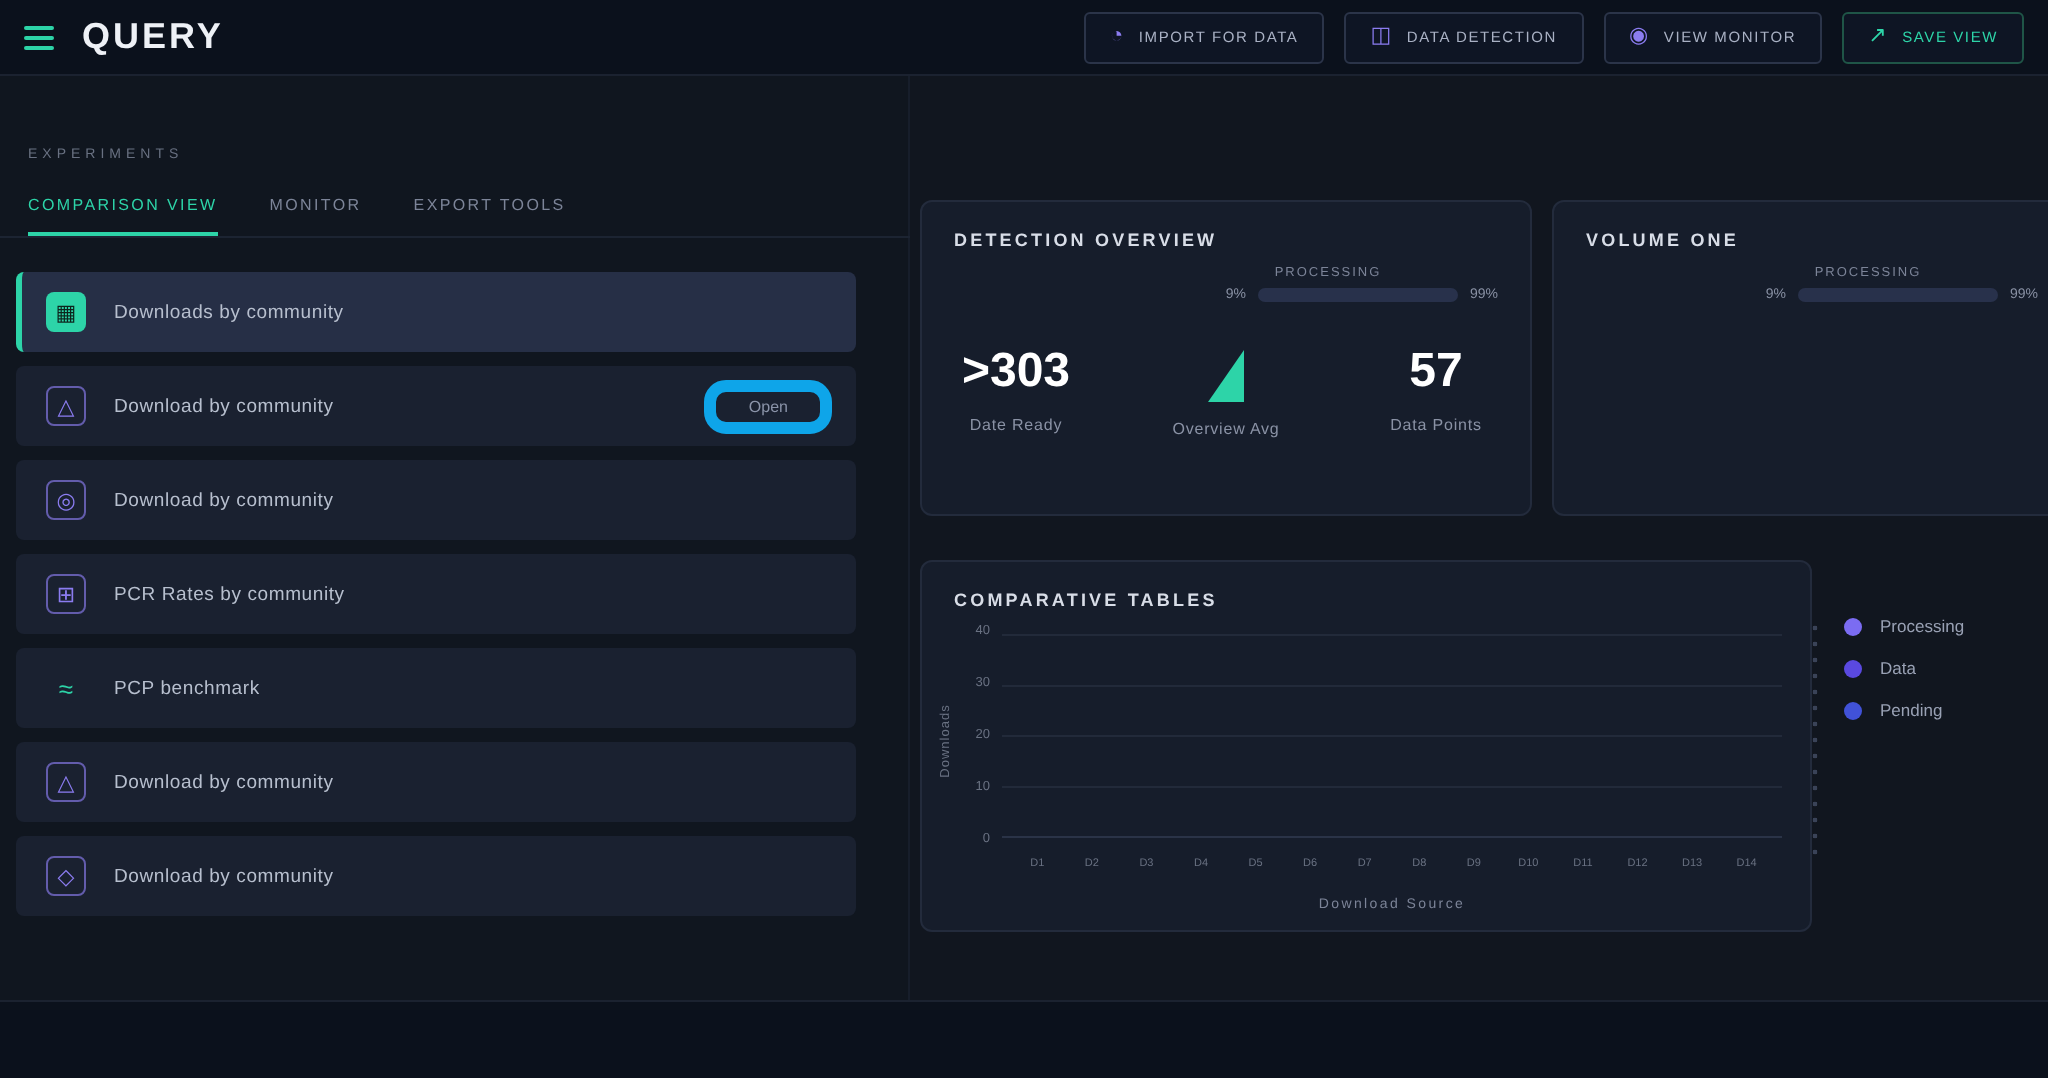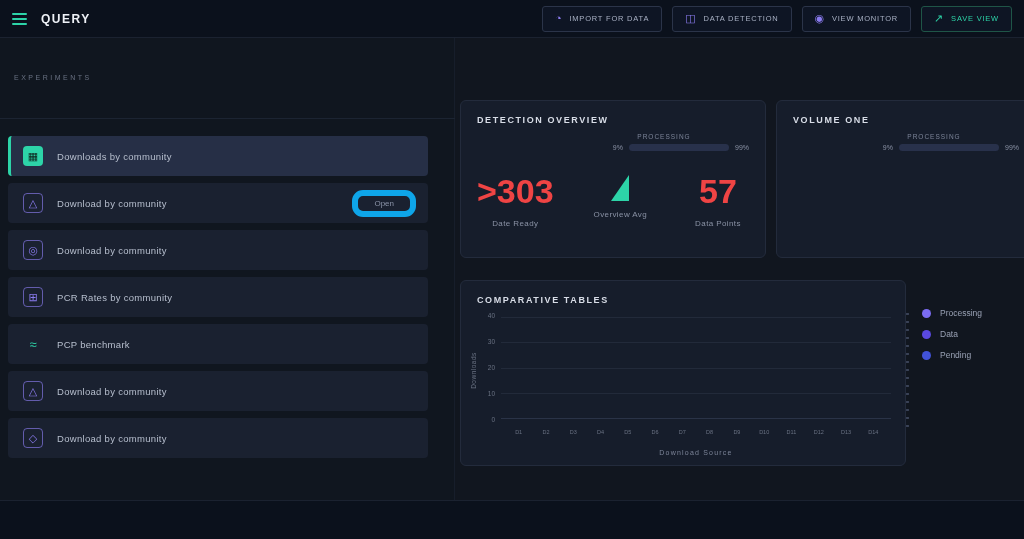--- a/index.html
+++ b/index.html
@@ -8,21 +8,21 @@
     position:relative; overflow:hidden;
     background:#11161f; color:#c6ccd8;
     font-family:"Liberation Sans", sans-serif;
   }
 
   
   .topbar{position:absolute;top:0;left:0;width:1024px;height:38px;background:#0b111c;
     border-bottom:1px solid #1b2230;display:flex;align-items:center;padding:0 12px;gap:14px;z-index:5}
   .menu-icon{display:flex;flex-direction:column;gap:3px;cursor:pointer}
   .menu-icon i{display:block;width:15px;height:2px;background:#2dd4a8;border-radius:1px}
-  .app-title{color:#eef1f6;font-size:12px;font-weight:bold;letter-spacing:1.5px}
+  .app-title{color:#eef1f6;font-size:18px;font-weight:bold;letter-spacing:1.5px}
   .topbar-buttons{margin-left:auto;display:flex;gap:10px}
   .tb-btn{height:26px;border:1px solid #2b3449;border-radius:3px;background:#0e1524;
     display:flex;align-items:center;gap:7px;padding:0 12px;font-size:7.5px;letter-spacing:.8px;
     color:#a9b1c4;cursor:pointer;white-space:nowrap}
   .tb-btn .glyph{color:#8b7cf0;font-size:11px;line-height:1}
   .tb-btn.green{border-color:#1f5547}
   .tb-btn.green .glyph,.tb-btn.green .lbl{color:#2dd4a8}
 
   
   .left-panel{position:absolute;left:0;top:38px;width:455px;height:462px;background:#10161f;
@@ -56,21 +56,21 @@
   .progress-label{font-size:6.5px;color:#7c8498;letter-spacing:1px;text-align:center;margin-bottom:4px}
   .progress-row{display:flex;align-items:center;gap:6px;justify-content:flex-end}
   .pct{font-size:7px;color:#8a92a5}
   .track{width:100px;height:7px;background:#28314b;border-radius:4px;overflow:hidden}
   .fill{height:100%;background:#2dd4a8;border-radius:4px}
 
   .stats{position:absolute;left:16px;right:16px;top:72px;display:flex;
     justify-content:space-between;text-align:center}
   #card2 .stats{justify-content:flex-start;gap:64px;left:24px}
   .stat{display:flex;flex-direction:column;align-items:center;min-width:62px}
-  .stat-value{font-size:34px;color:#ef4444;font-weight:bold;line-height:1.1}
+  .stat-value{font-size:24px;color:#ffffff;font-weight:bold;line-height:1.1}
   .stat-label{font-size:8px;color:#8a92a5;margin-top:9px;letter-spacing:.4px;line-height:1.35;max-width:70px}
   .sail{width:0;height:0;border-left:18px solid transparent;border-bottom:26px solid #2dd4a8;margin-top:2px}
   .hash-glyph{font-size:19px;color:#2dd4a8;font-weight:bold;line-height:1.4}
 
   
   #chart-card{left:460px;top:280px;width:446px;height:186px}
   .plot{position:absolute;left:40px;right:14px;top:36px;bottom:46px;
     border-bottom:1px solid #2a3347;
     background-image:linear-gradient(to top,transparent 0,transparent calc(25% - 1px),#222a3a calc(25% - 1px),#222a3a 25%,
       transparent 25%,transparent calc(50% - 1px),#222a3a calc(50% - 1px),#222a3a 50%,
@@ -130,20 +130,25 @@
     </button>
     <button class="tb-btn green">
       <span class="glyph">↗</span>
       <span class="lbl">SAVE VIEW</span>
     </button>
   </div>
 </header>
 
 <aside class="left-panel">
   <div class="section-label">EXPERIMENTS</div>
+  <nav class="tabs">
+    <span class="tab active">COMPARISON VIEW</span>
+    <span class="tab">MONITOR</span>
+    <span class="tab">EXPORT TOOLS</span>
+  </nav>
   <div class="tabs-divider"></div>
 
   <div class="list">
     <div class="row active">
       <span class="row-icon acc-green-solid">▦</span>
       <span class="row-label">Downloads by community</span>
     </div>
     <div class="row">
       <span class="row-icon acc-purple">△</span>
       <span class="row-label">Download by community</span>

